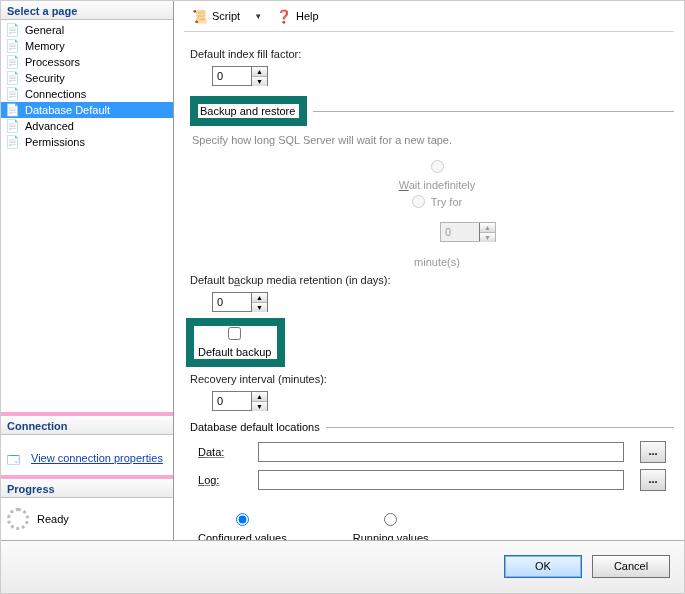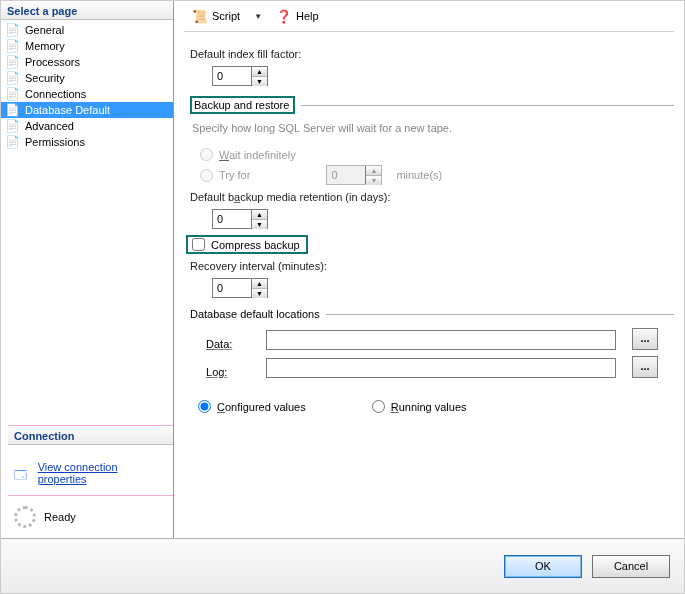--- a/index.html
+++ b/index.html
@@ -63,22 +63,21 @@
     display: inline-block;
     font-size: 12px;
     line-height: 16px;
     text-align: center;
     color: #c08a2a;
     background: none;
   }
   .nav-item.selected .nav-icon { color:#fff; }
   .spacer-flex { flex: 1 1 auto; }
   .conn-block {
-    border-top: 1px solid #f9a8d4;
-    margin-left: 7px;
+    border-top: 4px solid #f9a8d4;
   }
   .conn-body { padding: 8px 6px 4px 6px; color:#222;}
   .conn-body .label { color:#222; }
   .link-row {
     display:flex; align-items:center; gap:6px;
     padding: 16px 6px 10px 6px;
   }
   .link-row a { color:#0b3fbf; text-decoration: underline; }
   .link-ico {
     width:18px;height:14px;display:inline-block;
@@ -143,33 +142,34 @@
   }
   .spin div:last-child{border-bottom:0;}
   .group-heading {
     display:flex; align-items:center; gap:6px;
     margin: 10px 0 8px 0;
   }
   .group-heading .line {
     flex:1; height:1px; background:#b0b0b0;
   }
   .highlight-box{
-    border:2px solid #0f766e;
+    border:8px solid #0f766e;
     padding:1px 4px 1px 2px;
     display:inline-flex; align-items:center; gap:4px;
   }
   .radio, .chk {
     display:flex; align-items:center; gap:6px;
     margin: 4px 0 4px 10px;
+    flex-direction: column;
   }
   .radio input, .chk input { margin:0; }
   .hint { color:#888; margin:2px 0 14px 2px; }
   .loc-row {
-    display:flex; align-items:flex-end; gap:16px;
-    margin:6px 16px;
+    display:flex; align-items:center; gap:16px;
+    margin:6px 8px;
   }
   .loc-row .lab { width:44px; text-decoration: underline; text-decoration-color:#888;}
   .loc-row input[type=text]{
     flex:1; height:20px; border:1px solid #7a7a7a;
     padding:0 4px; font:inherit;
   }
   .browse-btn{
     width:26px;height:22px;
     border:1px solid #7a7a7a;
     background:linear-gradient(#fafafa,#d9d9d9);
@@ -250,20 +250,21 @@
 
       <div class="conn-block">
         <div class="pane-header">Connection</div>
         <div class="link-row">
           <span class="link-ico">🗔</span>
           <a href="#">View connection properties</a>
         </div>
       </div>
 
       <div class="conn-block">
+        <div class="pane-header">Progress</div>
         <div class="progress-body">
           <span class="busy"></span>
           <span>Ready</span>
         </div>
       </div>
     </div>
 
     <div class="right">
       <div class="toolbar">
         <div class="tbtn">
@@ -328,21 +329,21 @@
                 <div>▲</div>
                 <div>▼</div>
               </div>
           </div>
         </div>
 
         <div style="margin:6px 0 6px -4px;">
           <span class="highlight-box">
             <label class="chk" style="margin:0 2px;">
               <input type="checkbox" style="">
-              <span>Compress backup</span>
+              <span>Default backup</span>
             </label>
           </span>
         </div>
 
         <div class="form-row">
           <span class="form-label">Recovery interval (minutes):</span>
         </div>
         <div class="form-row">
           <div class="num-field">
             <input value="0" style="">

